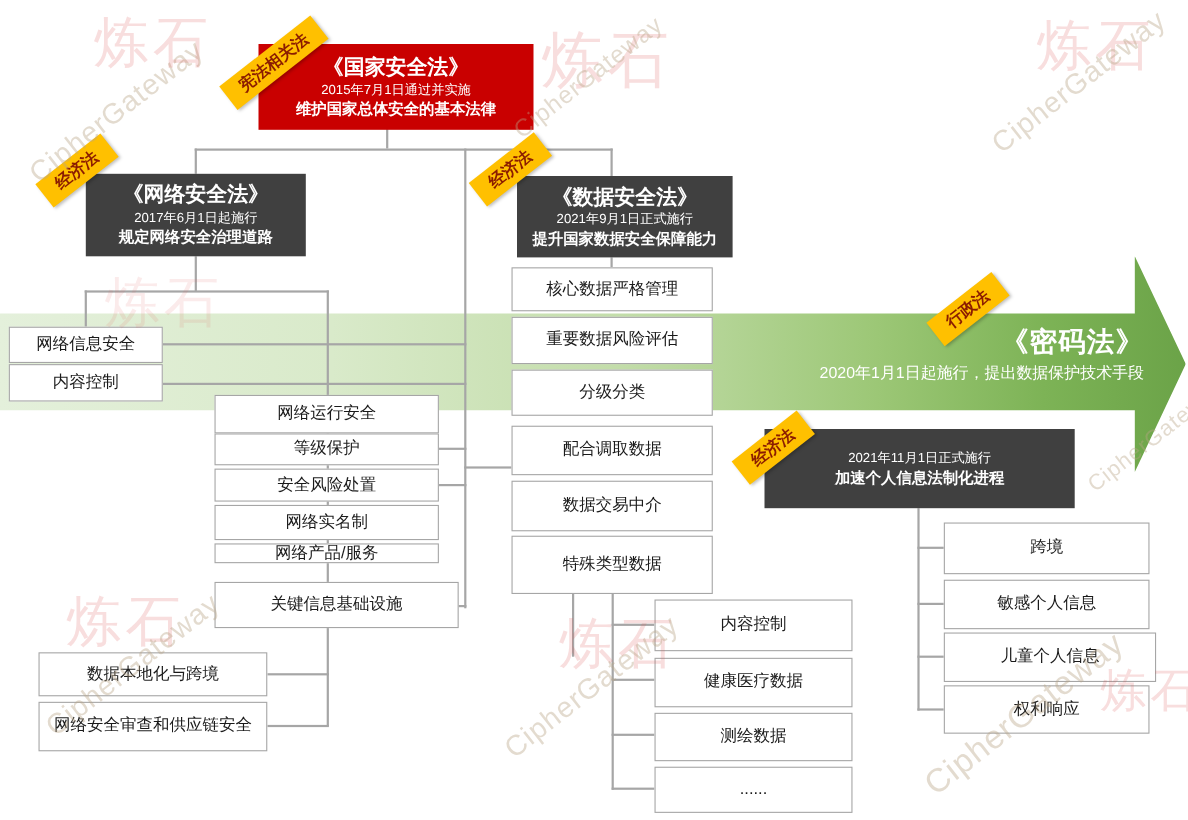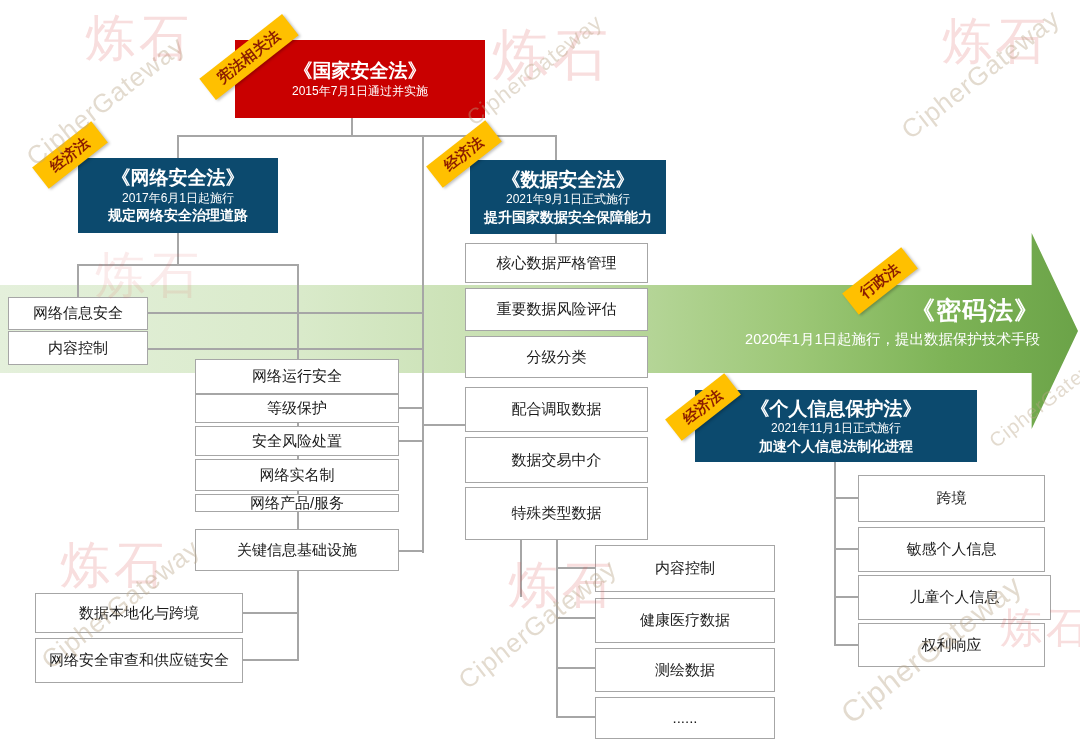--- a/index.html
+++ b/index.html
@@ -24,21 +24,21 @@
   }
   
   .law{
     position:absolute;z-index:4;color:#ffffff;display:flex;flex-direction:column;
     align-items:center;justify-content:center;text-align:center;box-sizing:border-box;padding:4px;
   }
   .law .t{font-size:19px;font-weight:bold;line-height:1.25;}
   .law .d{font-size:12px;line-height:1.35;}
   .law .s{font-size:14px;font-weight:bold;line-height:1.35;}
   .red{background:#c90000;}
-  .blue{background:#0c4a6e;}
+  .blue{background:#404040;}
   
   .ribbon{
     position:absolute;z-index:5;background:#ffc000;color:#8b1c00;font-weight:bold;font-size:15px;
     padding:4px 15px;white-space:nowrap;transform:translate(-50%,-50%) rotate(-38deg);
     box-shadow:1px 2px 3px rgba(0,0,0,0.25);
   }
   
   .crypto{
     position:absolute;z-index:4;right:40px;top:294px;text-align:right;color:#ffffff;
     display:flex;flex-direction:column;align-items:flex-end;gap:3px;
@@ -82,36 +82,36 @@
 <div class="line" style="left:834px;top:497px;width:24px;height:2px"></div>
 <div class="line" style="left:834px;top:548px;width:24px;height:2px"></div>
 <div class="line" style="left:834px;top:596px;width:24px;height:2px"></div>
 <div class="line" style="left:834px;top:644px;width:24px;height:2px"></div>
 <div class="line" style="left:520px;top:533px;width:37px;height:2px"></div>
 <div class="line" style="left:520px;top:533px;width:2px;height:64px"></div>
 
 <div class="law red" style="left:235px;top:40px;width:250px;height:78px">
   <div class="t">《国家安全法》</div>
   <div class="d">2015年7月1日通过并实施</div>
+  <div class="s">维护国家总体安全的基本法律</div>
 </div>
 
 <div class="law blue" style="left:78px;top:158px;width:200px;height:75px">
   <div class="t">《网络安全法》</div>
   <div class="d">2017年6月1日起施行</div>
   <div class="s">规定网络安全治理道路</div>
 </div>
 
 <div class="law blue" style="left:470px;top:160px;width:196px;height:74px">
   <div class="t">《数据安全法》</div>
   <div class="d">2021年9月1日正式施行</div>
   <div class="s">提升国家数据安全保障能力</div>
 </div>
 
 <div class="law blue" style="left:695px;top:390px;width:282px;height:72px">
-  <div class="t">《个人信息保护法》</div>
   <div class="d">2021年11月1日正式施行</div>
   <div class="s">加速个人信息法制化进程</div>
 </div>
 
 <div class="crypto">
   <div class="t">《密码法》</div>
   <div class="s">2020年1月1日起施行，提出数据保护技术手段</div>
 </div>
 
 <div class="ribbon" style="left:249px;top:57px">宪法相关法</div>
@@ -121,21 +121,21 @@
 <div class="ribbon" style="left:703px;top:407px">经济法</div>
 
 <div class="leaf" style="left:8px;top:297px;width:140px;height:33px">网络信息安全</div>
 <div class="leaf" style="left:8px;top:331px;width:140px;height:34px">内容控制</div>
 
 <div class="leaf" style="left:195px;top:359px;width:204px;height:35px">网络运行安全</div>
 <div class="leaf" style="left:195px;top:394px;width:204px;height:29px">等级保护</div>
 <div class="leaf" style="left:195px;top:426px;width:204px;height:30px">安全风险处置</div>
 <div class="leaf" style="left:195px;top:459px;width:204px;height:32px">网络实名制</div>
 <div class="leaf" style="left:195px;top:494px;width:204px;height:18px">网络产品/服务</div>
-<div class="leaf" style="left:195px;top:529px;width:204px;height:42px">关键信息基础设施</div>
+<div class="leaf" style="left:195px;top:529px;width:222px;height:42px">关键信息基础设施</div>
 
 <div class="leaf" style="left:35px;top:593px;width:208px;height:40px">数据本地化与跨境</div>
 <div class="leaf" style="left:35px;top:638px;width:208px;height:45px">网络安全审查和供应链安全</div>
 
 <div class="leaf" style="left:465px;top:243px;width:183px;height:40px">核心数据严格管理</div>
 <div class="leaf" style="left:465px;top:288px;width:183px;height:43px">重要数据风险评估</div>
 <div class="leaf" style="left:465px;top:336px;width:183px;height:42px">分级分类</div>
 <div class="leaf" style="left:465px;top:387px;width:183px;height:45px">配合调取数据</div>
 <div class="leaf" style="left:465px;top:437px;width:183px;height:46px">数据交易中介</div>
 <div class="leaf" style="left:465px;top:487px;width:183px;height:53px">特殊类型数据</div>

